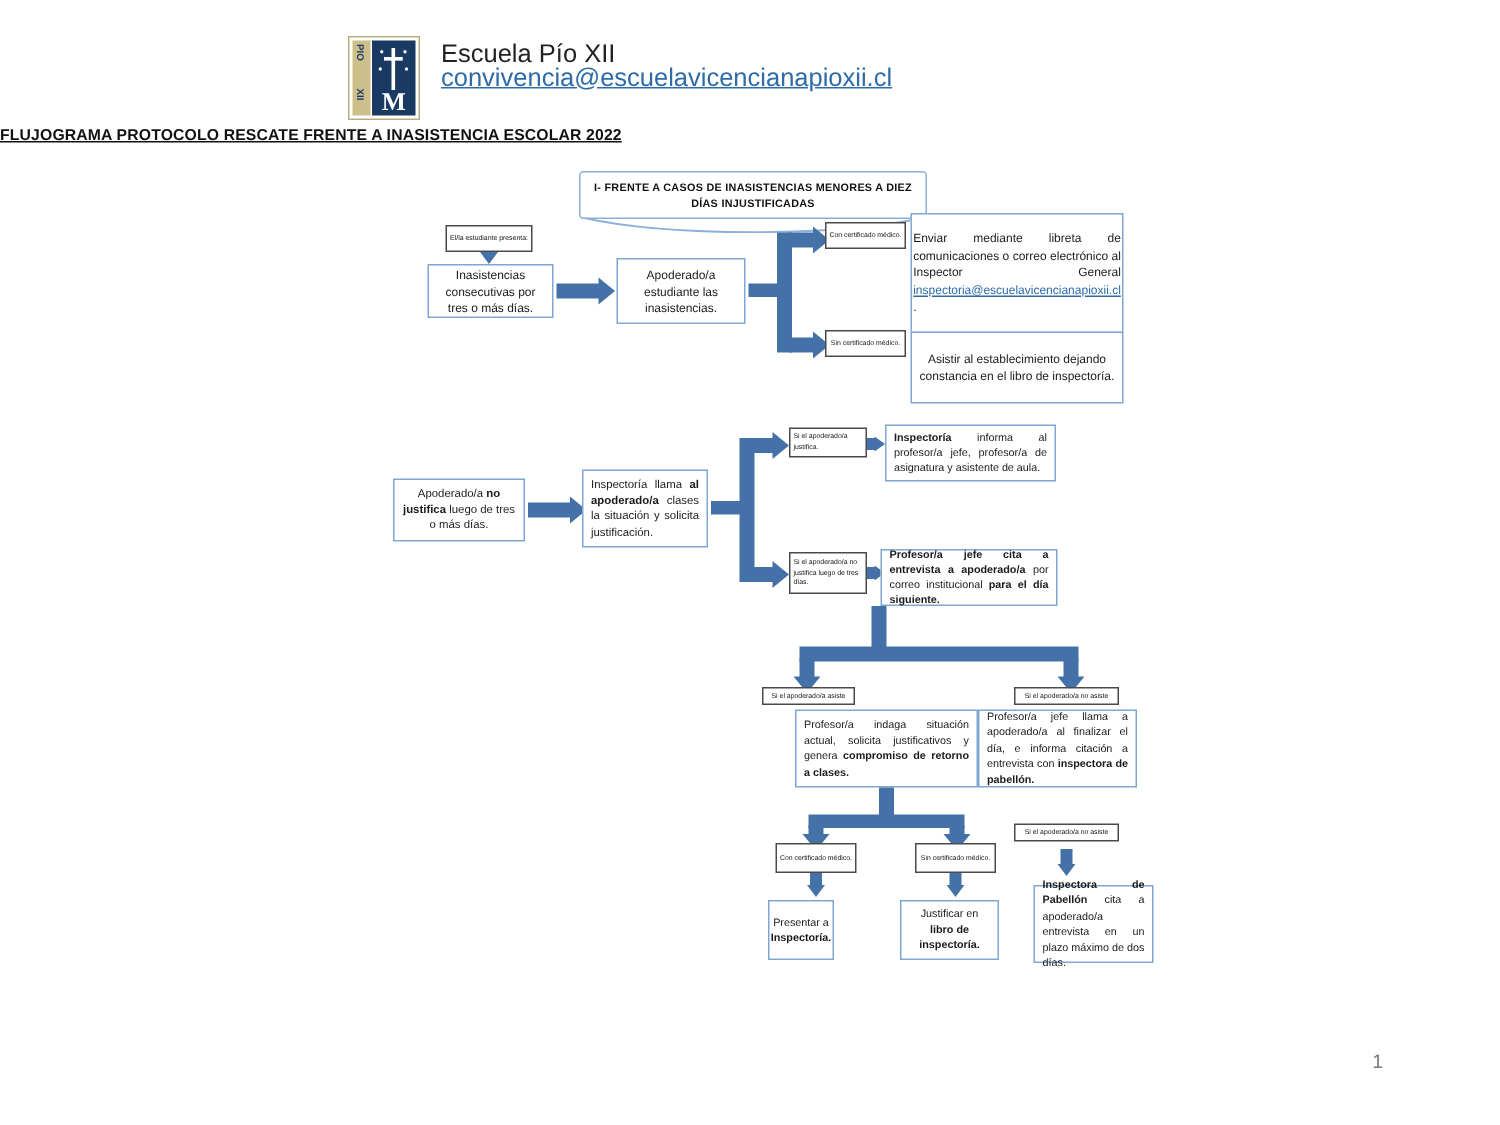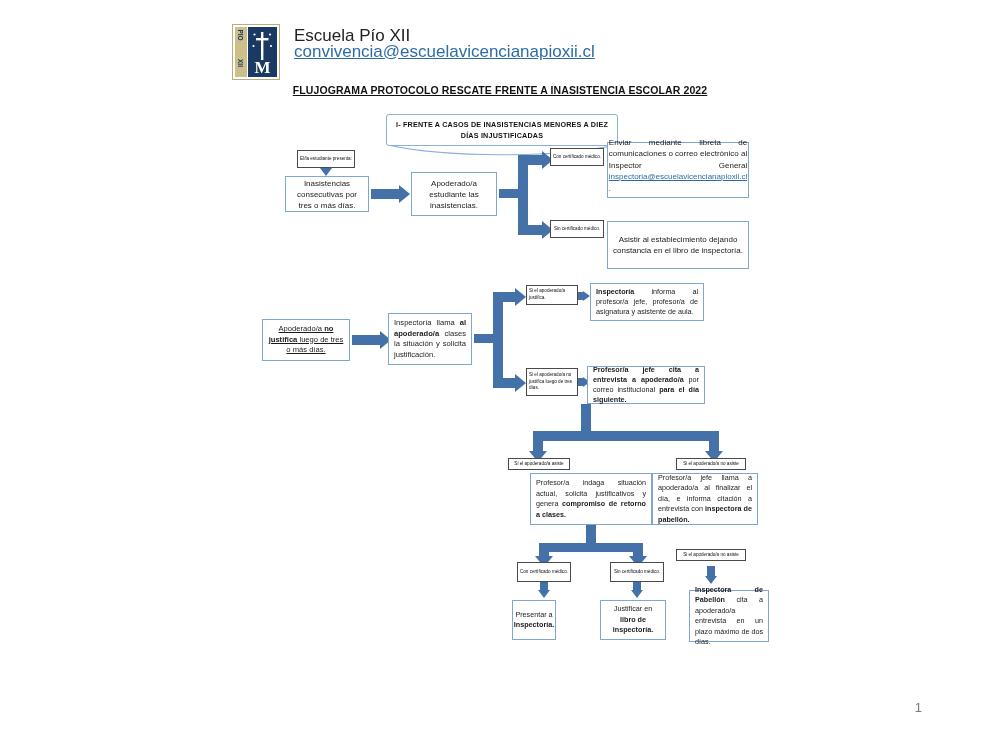--- a/index.html
+++ b/index.html
@@ -13,21 +13,21 @@
   }
   .page{position:absolute;left:0;top:0;width:1000px;height:750px;}
 
   
   .hdr{position:absolute;left:232px;top:24px;display:flex;align-items:flex-start;gap:14px;}
   .logo{width:48px;height:56px;position:relative;flex:none;}
   .hdr-lines{font-size:17px;line-height:15.5px;color:#222;padding-top:4px;}
   .hdr-mail{color:#2d6ca8;text-decoration:underline;}
 
   .doc-title{
-    position:absolute;left:0;top:84px;width:1000px;text-align:center;
+    position:absolute;left:0;top:84px;width:1000px;
     font-size:10.5px;font-weight:bold;letter-spacing:.1px;
     text-decoration:underline;color:#111;
   }
 
   
   .box{
     position:absolute;box-sizing:border-box;
     border:1.2px solid #8cb0db;background:#fff;
     display:flex;align-items:center;justify-content:center;
     text-align:center;color:#1b1b1b;
@@ -119,31 +119,31 @@
   <div class="ar" style="left:499px;top:189px;width:22px;height:9px;"></div>
   <div class="ar" style="left:518px;top:155px;width:10px;height:80px;"></div>
   <div class="ar" style="left:526px;top:155px;width:18px;height:10px;"></div>
   <div class="tri r" style="left:542px;top:151px;"></div>
   <div class="ar" style="left:526px;top:225px;width:18px;height:10px;"></div>
   <div class="tri r" style="left:542px;top:221px;"></div>
 
   <div class="tag" style="left:550px;top:148px;width:54px;height:18px;">Con certificado médico.</div>
   <div class="tag" style="left:550px;top:220px;width:54px;height:18px;">Sin certificado médico.</div>
 
-  <div class="box strong just lastleft" style="left:607px;top:142px;width:142px;height:56px;font-size:8px;line-height:11.5px;align-items:flex-end;">
+  <div class="box strong just lastleft" style="left:607px;top:142px;width:142px;height:80px;font-size:8px;line-height:11.5px;">
     <div class="txt">
       <span>Enviar mediante libreta de comunicaciones o correo electrónico al Inspector General </span><span class="link">inspectoria@escuelavicencianapioxii.cl</span><span> .</span>
     </div>
   </div>
 
   <div class="box strong" style="left:607px;top:221px;width:142px;height:48px;font-size:8px;line-height:11.5px;">
     <div class="txt">Asistir al establecimiento dejando constancia en el libro de inspectoría.</div>
   </div>
 
-  <div class="box strong" style="left:262px;top:319px;width:88px;height:42px;font-size:7.6px;line-height:10.5px;text-decoration:underline;">
+  <div class="box strong" style="left:262px;top:319px;width:88px;height:42px;font-size:7.6px;line-height:10.5px;">
     <div class="txt">
       <span>Apoderado/a </span><b>no justifica</b><span> luego de tres o más días.</span>
     </div>
   </div>
 
   <div class="ar" style="left:352px;top:335px;width:30px;height:10px;"></div>
   <div class="tri r" style="left:380px;top:331px;"></div>
 
   <div class="box strong just lastleft" style="left:388px;top:313px;width:84px;height:52px;font-size:7.6px;line-height:10.5px;">
     <div class="txt">

